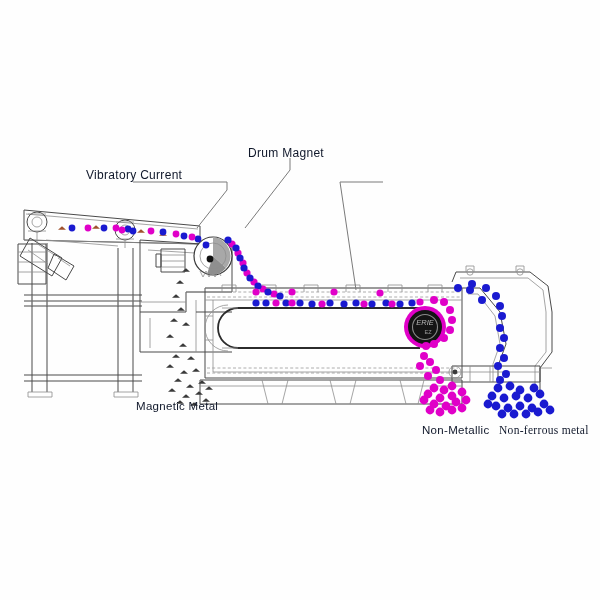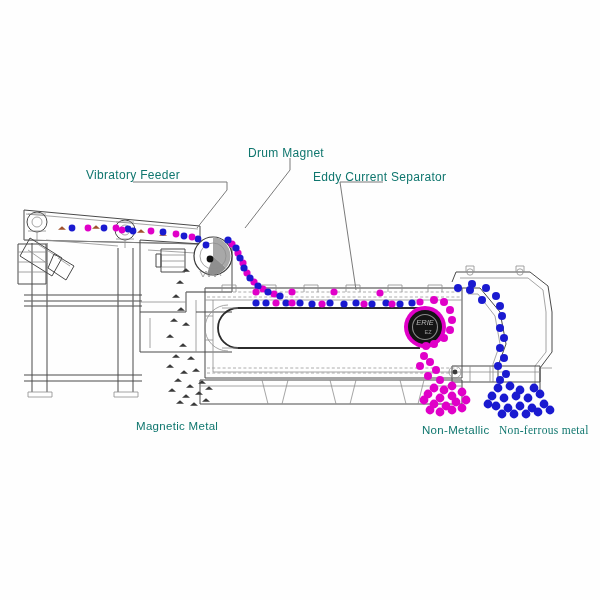--- a/index.html
+++ b/index.html
@@ -1,20 +1,20 @@
 <!DOCTYPE html>
 <html><head>
 <meta charset="utf-8">
 <style>
   html,body{margin:0;padding:0;background:#ffffff;}
   body{width:600px;height:600px;overflow:hidden;
        font-family:"Liberation Sans", sans-serif;}
   #stage{position:relative;width:600px;height:600px;background:#fefefe;}
   svg#diagram{position:absolute;left:0;top:0;width:600px;height:600px;display:block;}
-  .lbl{position:absolute;color:#0f766e;font-size:11.5px;letter-spacing:.3px;
+  .lbl{position:absolute;color:#0f172a;font-size:11.5px;letter-spacing:.3px;
        white-space:nowrap;font-family:"Liberation Sans", sans-serif;}
   .lbl.big{font-size:12px;}
   .ln{fill:none;stroke:#7a7a7a;stroke-width:1;}
   .mach{fill:none;stroke:#4a4a4a;stroke-width:1;}
   .machthin{fill:none;stroke:#8e8e8e;stroke-width:.8;}
   .machdash{fill:none;stroke:#9a9a9a;stroke-width:.8;stroke-dasharray:3 2.2;}
   .belt{fill:none;stroke:#2b2b2b;stroke-width:1.8;}
 </style>
 </head>
 <body>
@@ -303,25 +303,24 @@
         <circle cx="502" cy="414" r="4.4" fill="#1a1ad0"></circle>
         <circle cx="514" cy="414" r="4.4" fill="#1a1ad0"></circle>
         <circle cx="526" cy="414" r="4.4" fill="#1a1ad0"></circle>
         <circle cx="538" cy="412" r="4.4" fill="#1a1ad0"></circle>
         <circle cx="488" cy="404" r="4.4" fill="#1a1ad0"></circle>
         <circle cx="550" cy="410" r="4.4" fill="#1a1ad0"></circle>
       </g>
 
   </svg>
 
-  <div class="lbl big" style="left:86px;top:168px;">Vibratory Feeder</div>
+  <div class="lbl big" style="left:86px;top:168px;">Vibratory Current</div>
 
   <div class="lbl big" style="left:248px;top:146px;">Drum Magnet</div>
 
-  <div class="lbl big" style="left:313px;top:170px;">Eddy Current Separator</div>
-
-  <div class="lbl" style="left:136px;top:420px;text-align:right;">Magnetic Metal</div>
+
+  <div class="lbl" style="left:136px;top:400px;text-align:right;">Magnetic Metal</div>
 
   <div class="lbl" style="left:422px;top:424px;">Non-Metallic</div>
 
   <div class="lbl" style="left:499px;top:424px;font-family:Liberation Serif, serif;">Non-ferrous metal</div>
 
 </div>
 
 </body></html>

